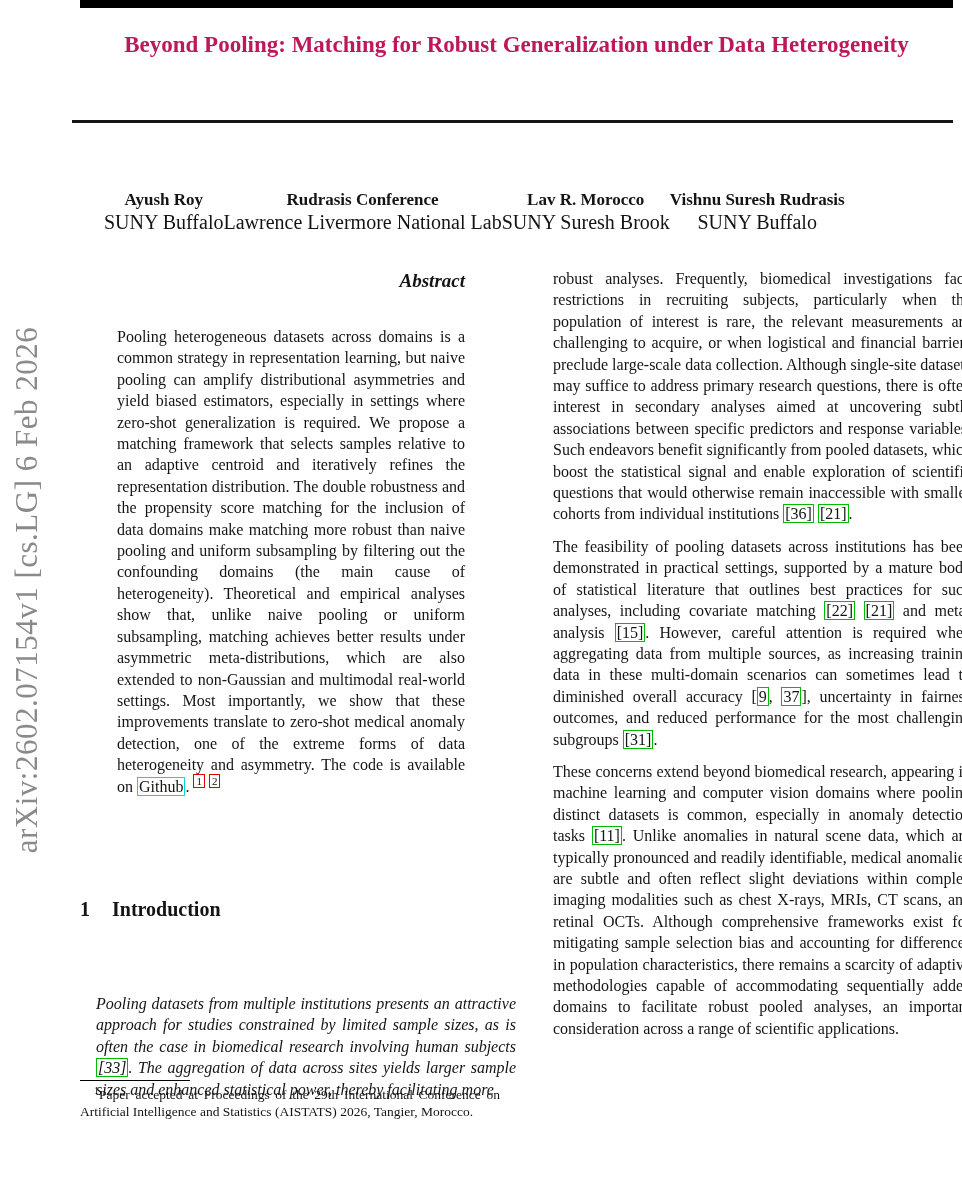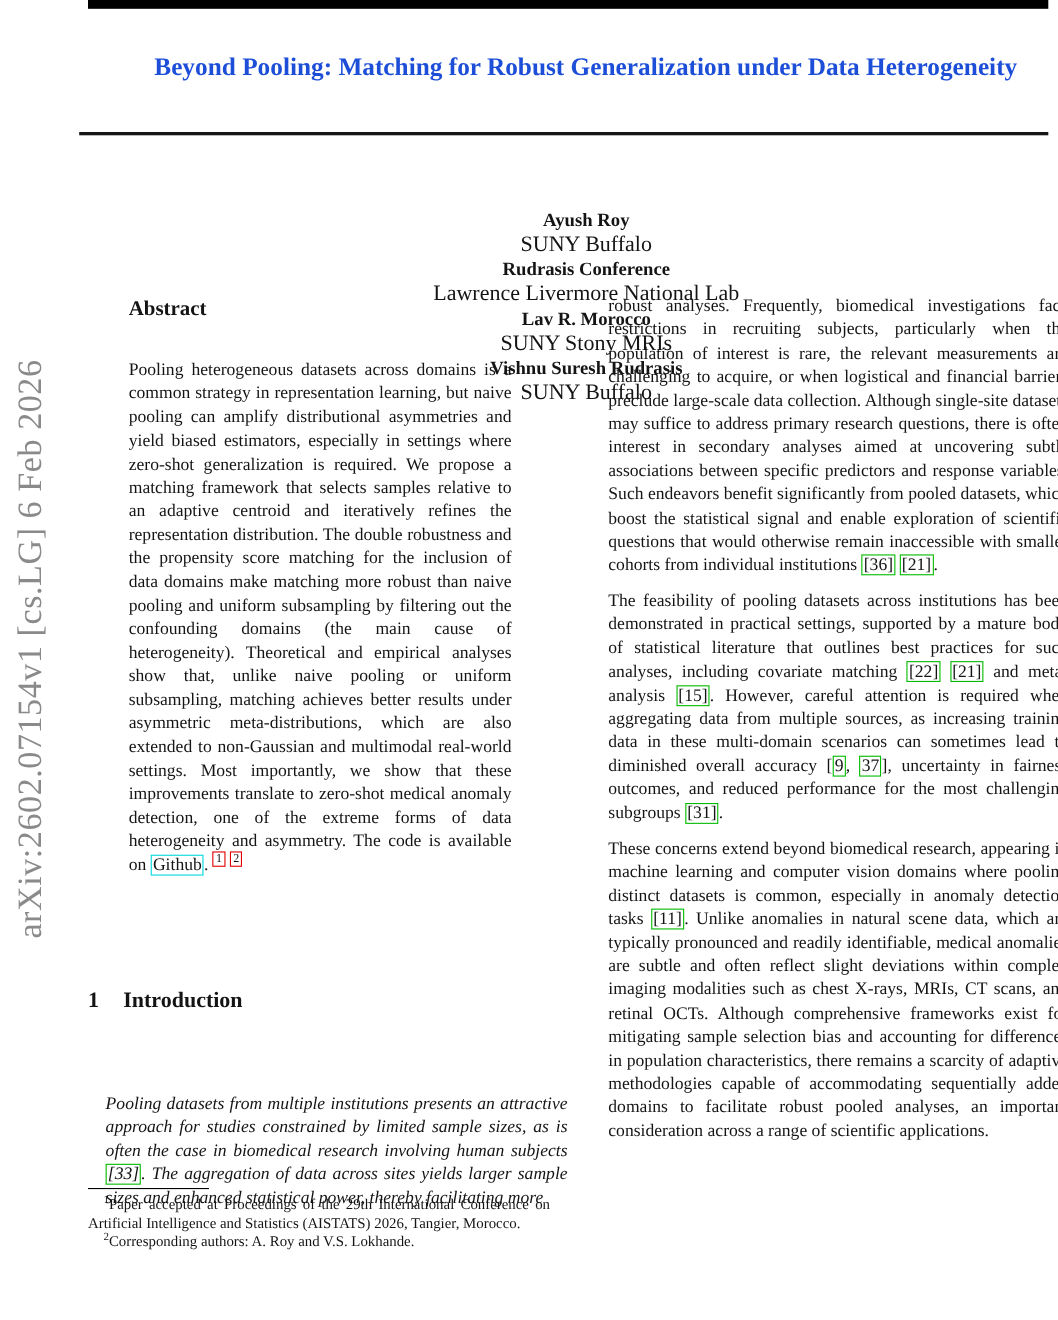--- a/index.html
+++ b/index.html
@@ -5,44 +5,44 @@
   html,body { margin:0; padding:0; }
   body {
     width:962px; height:1200px; background:#ffffff;
     font-family:"Liberation Serif","DejaVu Serif",serif; color:#141414;
   }
   .page { position:relative; width:962px; height:1200px; overflow:hidden; background:#ffffff; }
 
   .topbar { position:absolute; left:80px; top:0; width:873px; height:8px; background:var(--bar,#000); }
 
   .title {
-    position:absolute; left:90px; top:30px; width:853px; margin:16px;
-    text-align:center; font-size:23px; font-weight:bold; line-height:30px; color:#1d4ed8;
+    position:absolute; left:90px; top:30px; width:853px; margin:0;
+    text-align:center; font-size:23px; font-weight:bold; line-height:30px; color:#be185d;
   }
   .title-rule { position:absolute; left:72px; top:120px; width:881px; height:0; border-top:3px solid #161616; }
 
   .authors {
     position:absolute; left:104px; top:188px; width:858px;
-    display:flex; justify-content:space-between;flex-direction:column;
+    display:flex; 
   }
   .author { text-align:center; }
   .author .name { font-weight:bold; font-size:17px; line-height:23px; }
   .author .affil { font-size:20px; line-height:22px; }
 
   .arxiv {
     position:absolute; left:-303px; top:568px; width:660px; height:44px;
     transform:rotate(-90deg); text-align:center;
     font-size:31px; line-height:44px; color:var(--arxiv,#8a8a8a); letter-spacing:0.5px;
     white-space:nowrap;
   }
 
   .col-left  { position:absolute; left:80px;  top:268px; width:420px; height:932px; }
   .col-right { position:absolute; left:553px; top:268px; width:418px; }
 
-  .abs-head { position:absolute; top:2px; left:37px; width:348px; margin:0; text-align:left; font-size:19px; font-weight:bold; }
+  .abs-head { position:absolute; top:2px; left:37px; width:348px; margin:0; text-align:right; font-size:19px; font-weight:bold;font-style:italic; }
   .abs-body { position:absolute; top:58px; left:37px; width:348px; margin:0; }
 
   .sec-head { position:absolute; top:630px; left:0; margin:0; font-size:20px; font-weight:bold; }
   .sec-head .num { display:inline-block; margin-right:22px; }
 
   .intro-body { position:absolute; top:709px; left:0; width:420px; margin:16px;font-style:italic; }
 
   .just { text-align:justify; font-size:16px; line-height:21.4px; hyphens:auto; -webkit-hyphens:auto; }
 
   .footnotes { position:absolute; top:812px; left:0; width:420px; font-size:13.5px; line-height:17px; }
@@ -72,42 +72,41 @@
     <div class="author">
       <div class="name">Ayush Roy</div>
       <div class="affil">SUNY Buffalo</div>
     </div>
     <div class="author">
       <div class="name">Rudrasis Conference</div>
       <div class="affil">Lawrence Livermore National Lab</div>
     </div>
     <div class="author">
       <div class="name">Lav R. Morocco</div>
-      <div class="affil">SUNY Stony MRIs</div>
+      <div class="affil">SUNY Suresh Brook</div>
     </div>
     <div class="author">
       <div class="name">Vishnu Suresh Rudrasis</div>
       <div class="affil">SUNY Buffalo</div>
     </div>
   </div>
 
   <div class="arxiv">arXiv:2602.07154v1  [cs.LG]  6 Feb 2026</div>
 
   <div class="col-left">
     <h2 class="abs-head">Abstract</h2>
     <p class="abs-body just">Pooling heterogeneous datasets across domains is a common strategy in representation learning, but naive pooling can amplify distributional asymmetries and yield biased estimators, especially in settings where zero-shot generalization is required. We propose a matching framework that selects samples relative to an adaptive centroid and iteratively refines the representation distribution. The double robustness and the propensity score matching for the inclusion of data domains make matching more robust than naive pooling and uniform subsampling by filtering out the confounding domains (the main cause of heterogeneity). Theoretical and empirical analyses show that, unlike naive pooling or uniform subsampling, matching achieves better results under asymmetric meta-distributions, which are also extended to non-Gaussian and multimodal real-world settings. Most importantly, we show that these improvements translate to zero-shot medical anomaly detection, one of the extreme forms of data heterogeneity and asymmetry. The code is available on <span class="link-box">Github</span>. <sup class="fnm"><span class="fn-box">1</span></sup> <sup class="fnm"><span class="fn-box">2</span></sup> </p>
 
     <h2 class="sec-head"><span class="num">1</span><span>Introduction</span></h2>
 
     <p class="intro-body just">Pooling datasets from multiple institutions presents an attractive approach for studies constrained by limited sample sizes, as is often the case in biomedical research involving human subjects <span class="cite-box">[33]</span>. The aggregation of data across sites yields larger sample sizes and enhanced statistical power, thereby facilitating more</p>
 
     <div class="footnotes">
       <div class="fn-rule"></div>
       <p class="fn"><sup>1</sup><span>Paper accepted at Proceedings of the 29th International Conference on Artificial Intelligence and Statistics (AISTATS) 2026, Tangier, Morocco.</span></p>
-      <p class="fn"><sup>2</sup><span>Corresponding authors: A. Roy and V.S. Lokhande.</span></p>
     </div>
   </div>
 
   <div class="col-right">
     <p class="just">robust analyses. Frequently, biomedical investigations face restrictions in recruiting subjects, particularly when the population of interest is rare, the relevant measurements are challenging to acquire, or when logistical and financial barriers preclude large-scale data collection. Although single-site datasets may suffice to address primary research questions, there is often interest in secondary analyses aimed at uncovering subtle associations between specific predictors and response variables. Such endeavors benefit significantly from pooled datasets, which boost the statistical signal and enable exploration of scientific questions that would otherwise remain inaccessible with smaller cohorts from individual institutions <span class="cite-box">[36]</span> <span class="cite-box">[21]</span>.</p>
     <p class="just">The feasibility of pooling datasets across institutions has been demonstrated in practical settings, supported by a mature body of statistical literature that outlines best practices for such analyses, including covariate matching <span class="cite-box">[22]</span> <span class="cite-box">[21]</span> and meta-analysis <span class="cite-box">[15]</span>. However, careful attention is required when aggregating data from multiple sources, as increasing training data in these multi-domain scenarios can sometimes lead to diminished overall accuracy [<span class="cite-box">9</span>, <span class="cite-box">37</span>], uncertainty in fairness outcomes, and reduced performance for the most challenging subgroups <span class="cite-box">[31]</span>.</p>
     <p class="just">These concerns extend beyond biomedical research, appearing in machine learning and computer vision domains where pooling distinct datasets is common, especially in anomaly detection tasks <span class="cite-box">[11]</span>. Unlike anomalies in natural scene data, which are typically pronounced and readily identifiable, medical anomalies are subtle and often reflect slight deviations within complex imaging modalities such as chest X-rays, MRIs, CT scans, and retinal OCTs. Although comprehensive frameworks exist for mitigating sample selection bias and accounting for differences in population characteristics, there remains a scarcity of adaptive methodologies capable of accommodating sequentially added domains to facilitate robust pooled analyses, an important consideration across a range of scientific applications.</p>
   </div>
 
 </div>

